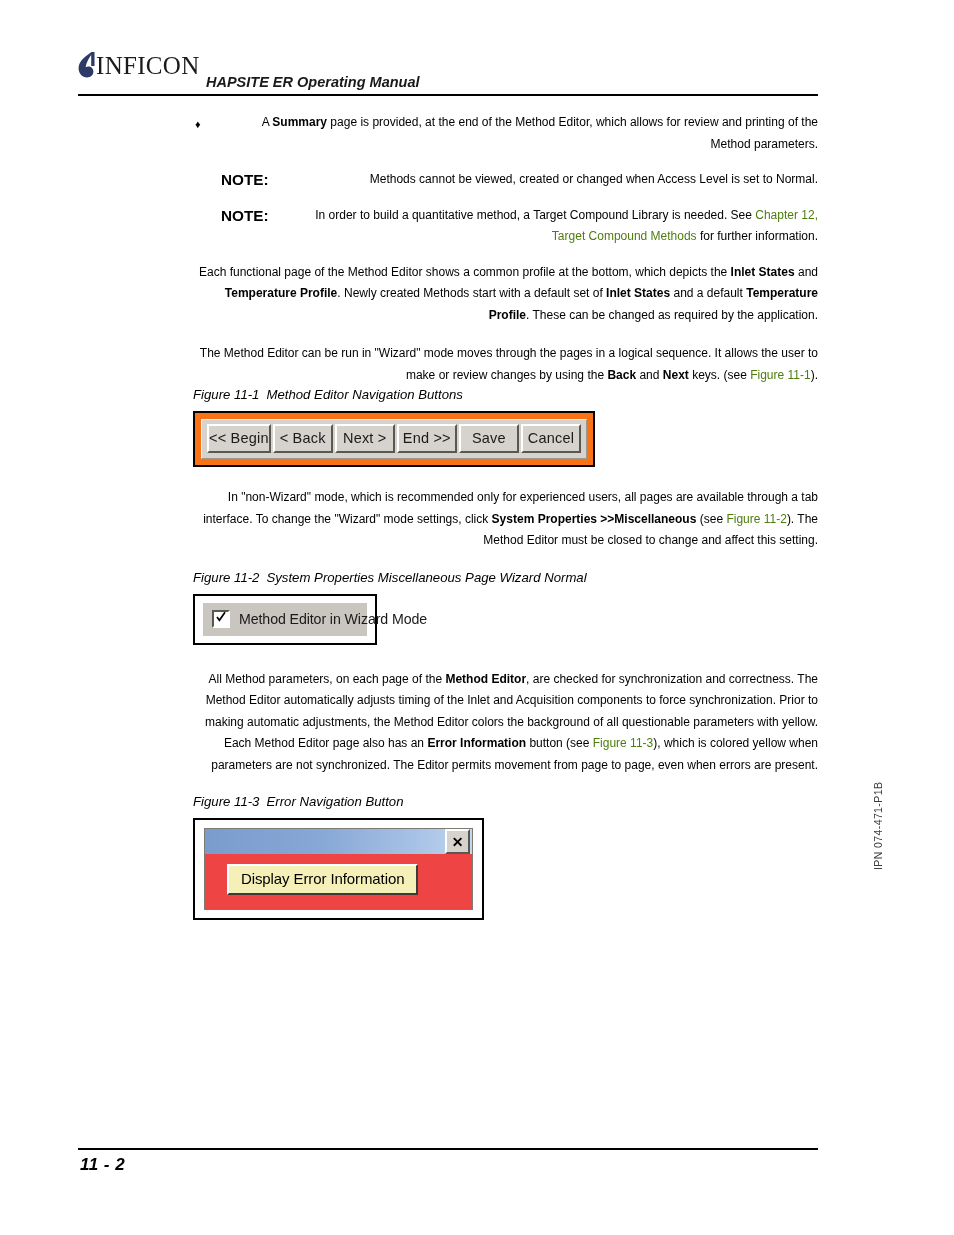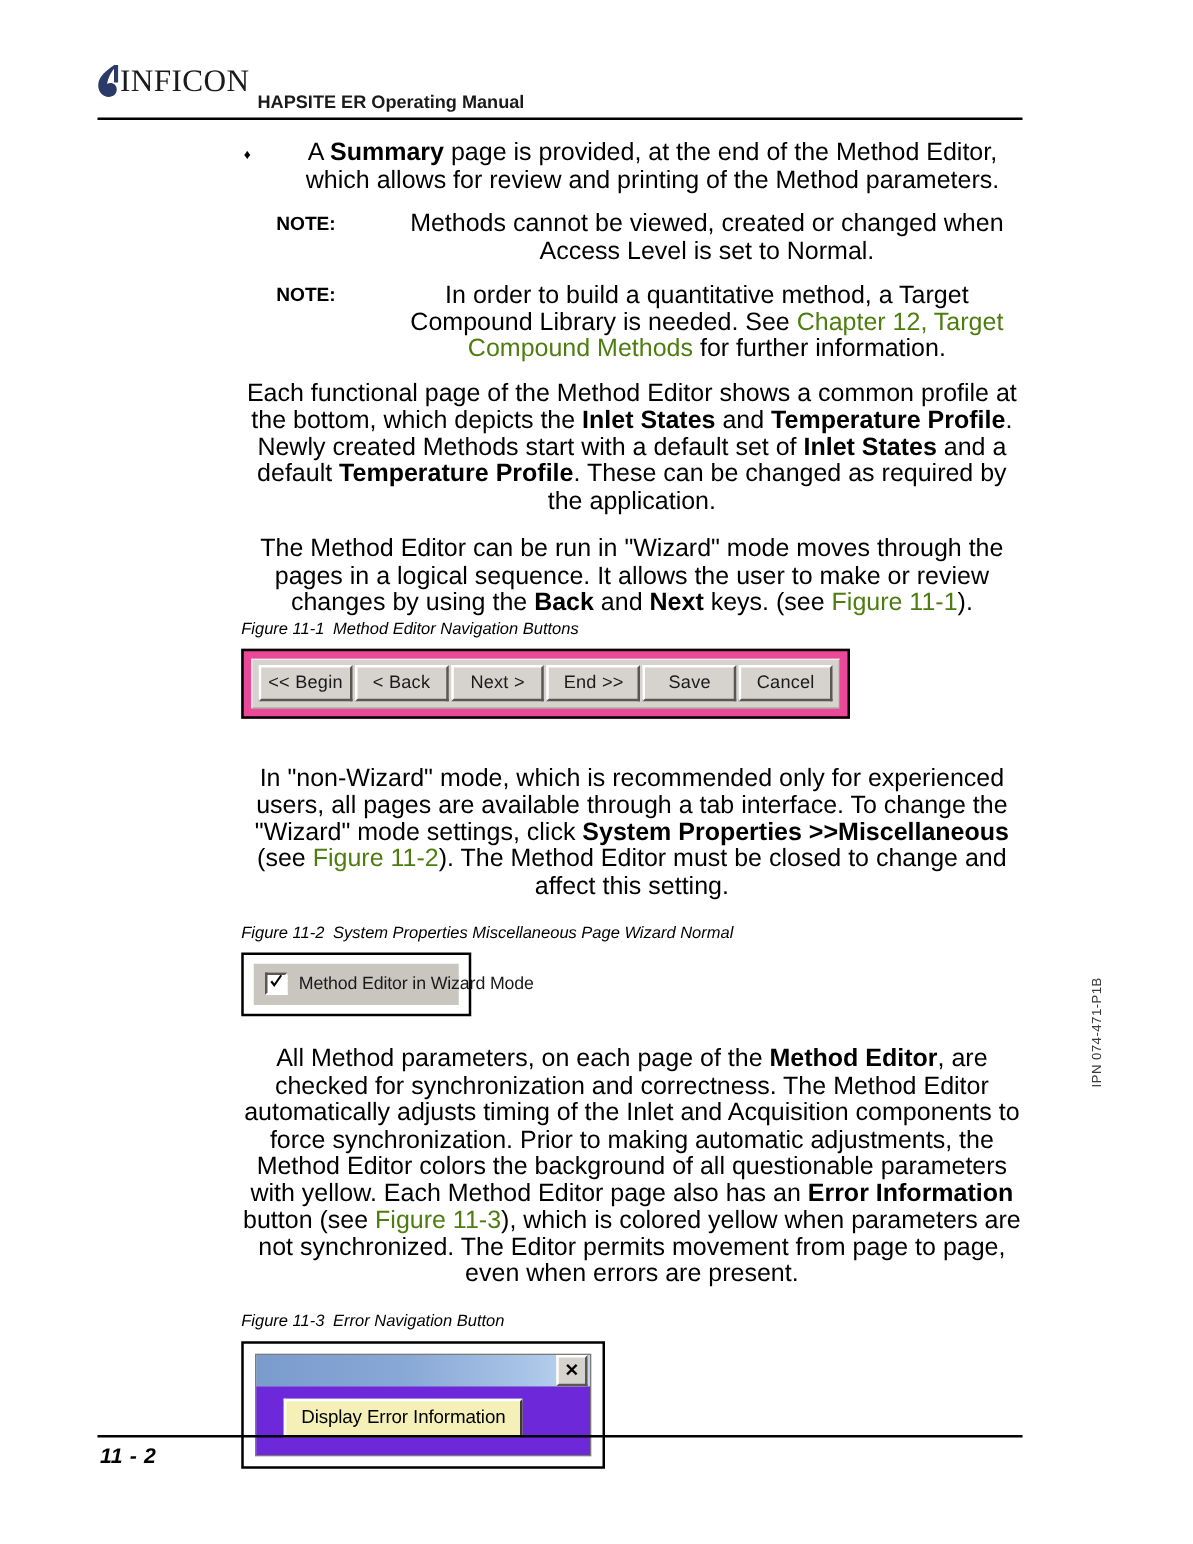--- a/index.html
+++ b/index.html
@@ -44,20 +44,21 @@
     letter-spacing: 0.3px;
     color: #1b1b1b;
     line-height: 1;
     font-weight: 400;
   }
   .header-title {
     position: absolute;
     left: 128px;
     top: 26px;
     font-size: 14.5px;
+    font-style: italic;
     font-weight: bold;
     color: #1a1a1a;
     white-space: nowrap;
   }
   .header-rule {
     position: absolute;
     left: 78px;
     top: 94px;
     width: 740px;
     height: 2px;
@@ -67,24 +68,24 @@
   
   .content {
     position: absolute;
     left: 193px;
     top: 112px;
     width: 625px;
   }
 
   p.body-text {
     margin: 0 0 17px 0;
-    font-size: 20px;
+    font-size: 12px;
     line-height: 21.5px;
     color: #000000;
-    text-align: center;
+    text-align: right;
   }
   p.body-text:last-child { margin-bottom: 0; }
 
   b { font-weight: bold; }
   .xref { color: #4d7c0f; }
 
   
   .bullet-item {
     position: relative;
     padding-left: 33px;
@@ -125,25 +126,25 @@
     font-style: italic;
     line-height: 18px;
     margin: 0 0 7px 0;
     color: #000;
   }
   .fig-caption .fig-num { margin-right: 7px; }
 
   
   .figure-navbar {
     border: 2.5px solid #000;
-    background: #ec4899;
+    background: #f97316;
     padding: 6px;
-    width: 487px;
+    width: 402px;
     box-sizing: border-box;
-    margin-bottom: 38px;
+    margin-bottom: 20px;
   }
   .navbar-inner {
     background: #d6d3ce;
     border-top: 1px solid #f2f0ec;
     border-left: 1px solid #f2f0ec;
     border-bottom: 1px solid #9b9890;
     border-right: 1px solid #9b9890;
     padding: 4px 5px 5px 5px;
     display: flex;
     gap: 2px;
@@ -241,21 +242,21 @@
     align-items: center;
     justify-content: center;
     font-size: 14px;
     font-weight: bold;
     color: #000;
     line-height: 1;
     cursor: default;
   }
   .err-body {
     padding: 10px 10px 14px 22px;
-    background: #6d28d9;
+    background: #ef4444;
   }
   .err-yellow-btn {
     background: #f5f0b8;
     border-top: 2px solid #ffffff;
     border-left: 2px solid #ffffff;
     border-bottom: 2px solid #3d3b36;
     border-right: 2px solid #3d3b36;
     font-size: 15px;
     color: #000;
     padding: 4px 12px 6px 12px;

